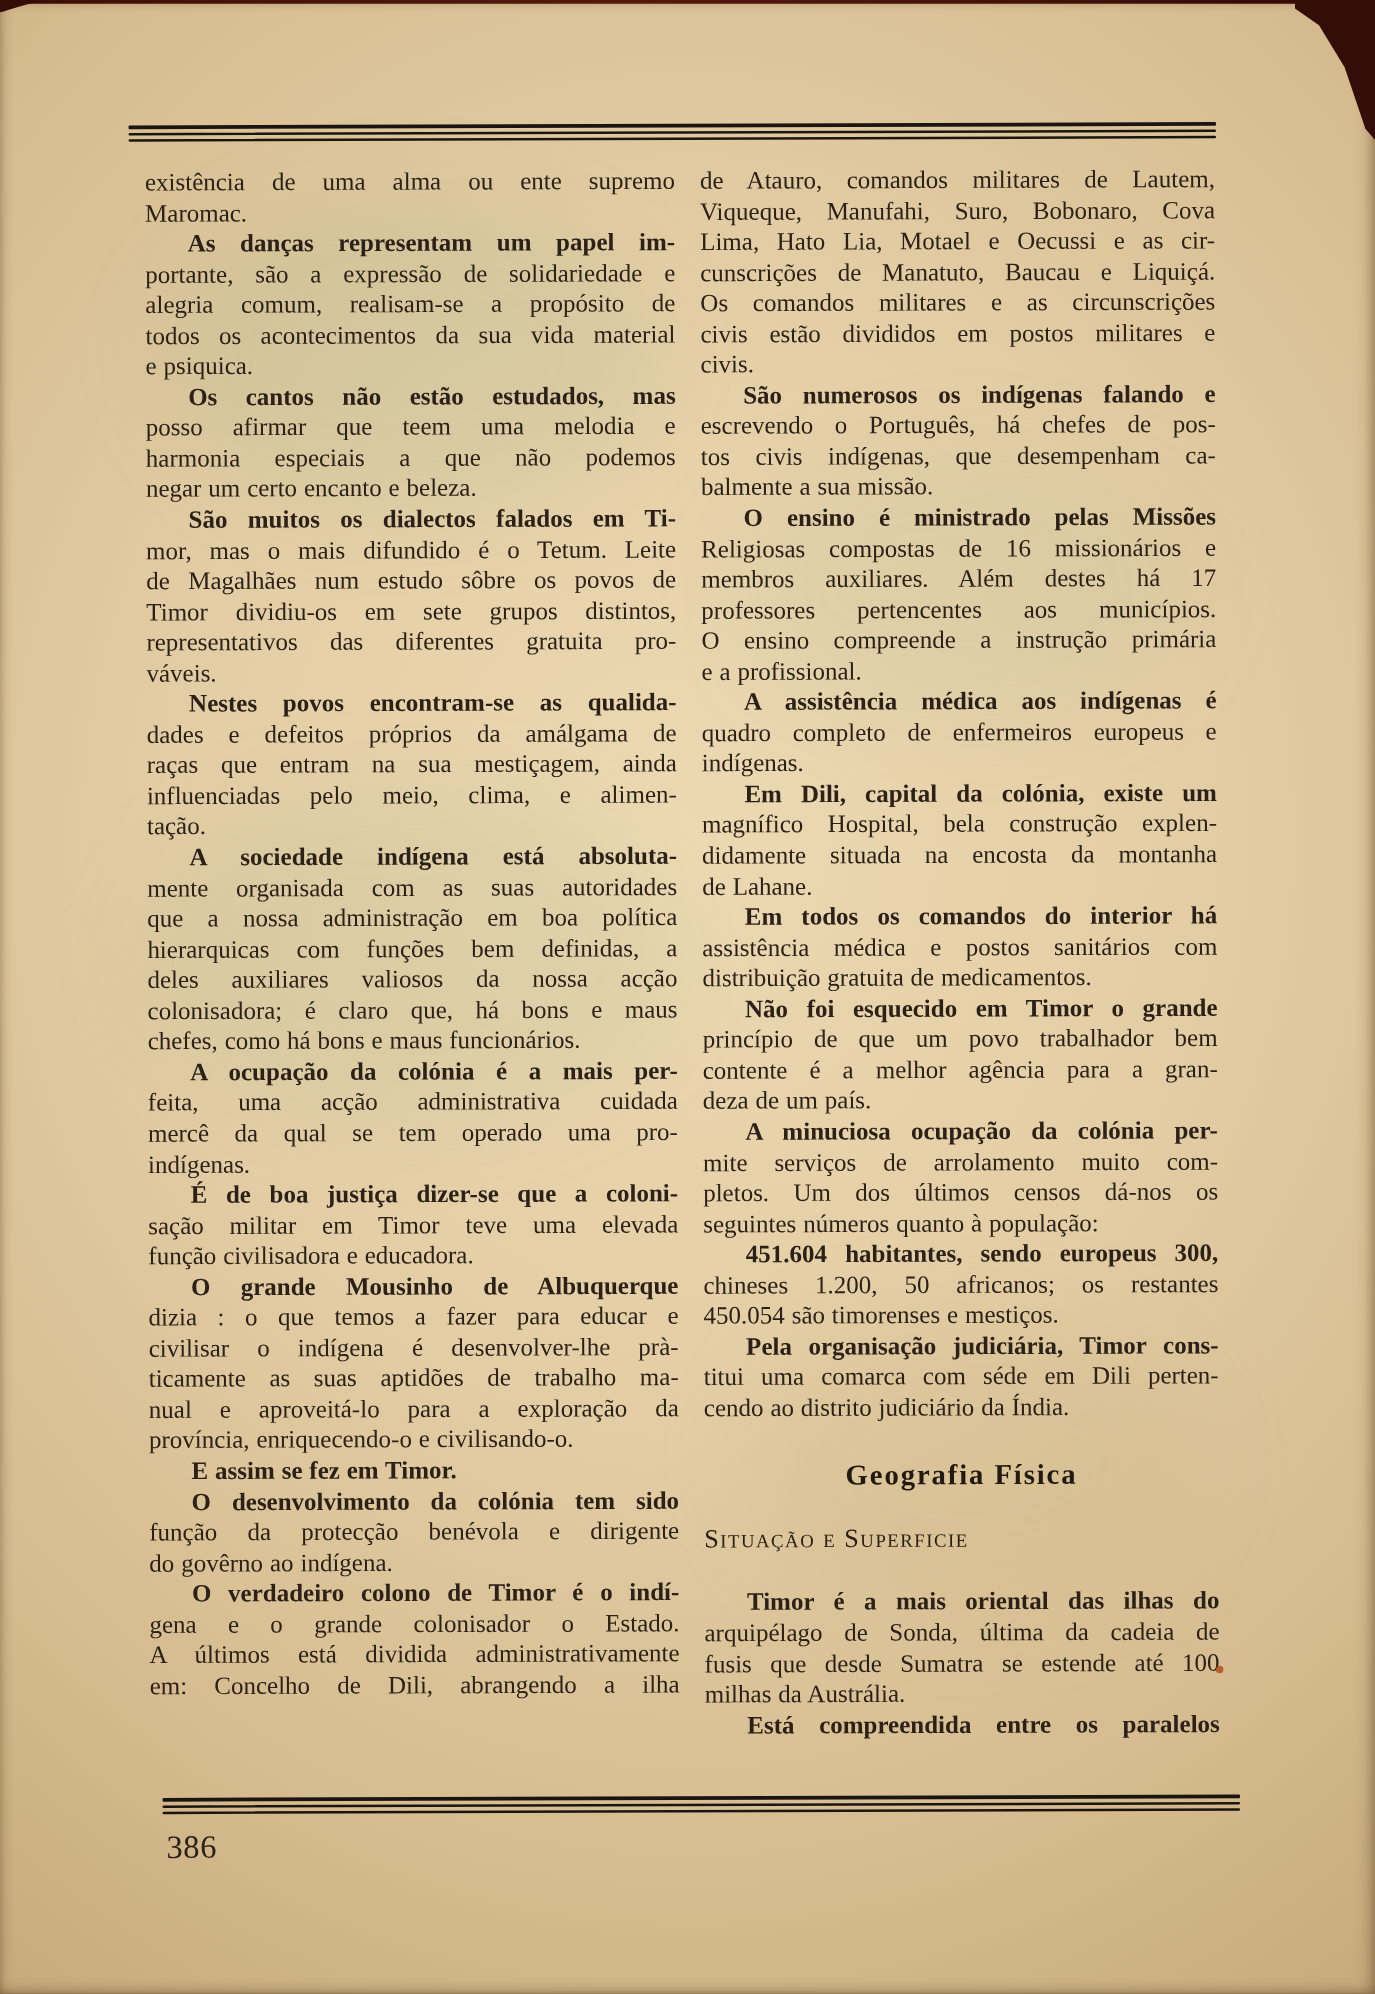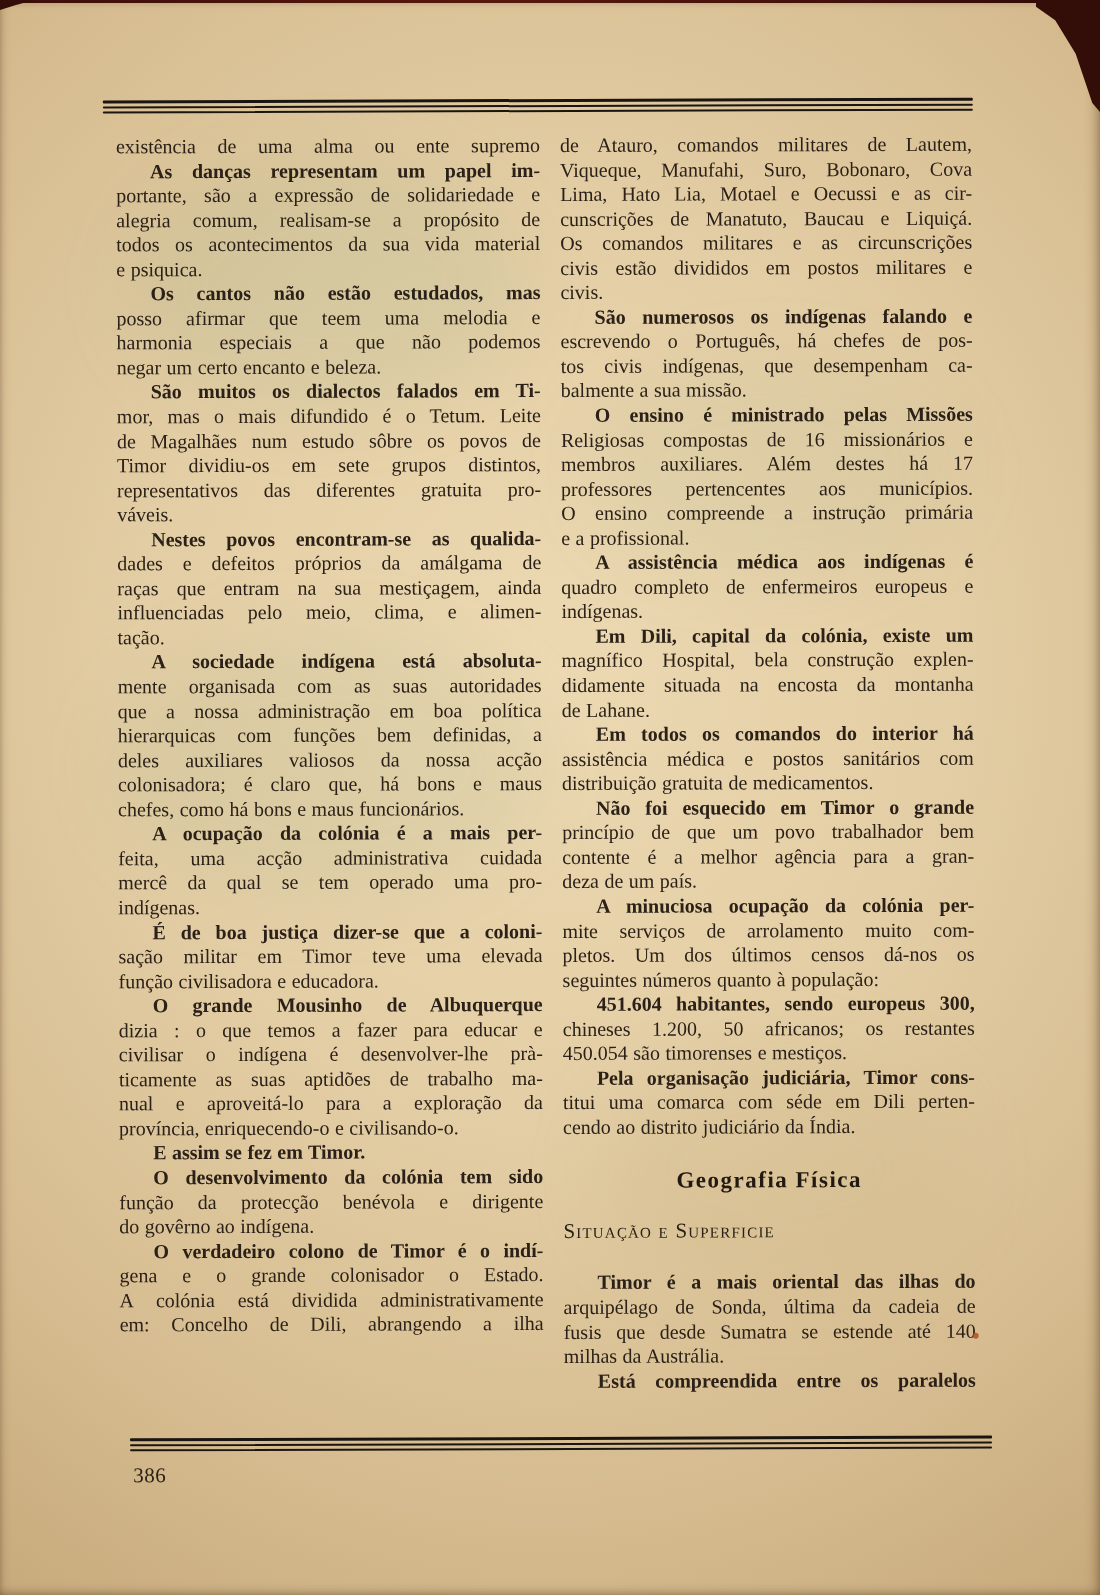--- a/index.html
+++ b/index.html
@@ -57,21 +57,21 @@
     margin:27px 0 0 0;height:30px;line-height:30px;
     text-align:center;font-weight:700;font-size:23px;letter-spacing:1.5px;
     color:#221a10;
   }
   .kicker{
     margin-top:22px;height:26px;line-height:26px;
     font-variant:small-caps;font-size:21px;letter-spacing:1.2px;color:#2a2014;
   }
   .after-kicker{margin-top:26px;}
 
-  .page-number{position:absolute;left:131px;top:1462px;font-size:21px;letter-spacing:.5px;}
+  .page-number{position:absolute;left:131px;top:1462px;font-size:26px;letter-spacing:.5px;}
   .speck{position:absolute;left:971px;top:1334px;width:6px;height:6px;border-radius:50%;
     background:#b4501e;opacity:.85;}
 </style>
 </head>
 <body>
 
 <div class="page" style="--ink: #2b2118; --rule: #1a1510;">
   <div class="stain s1"></div>
   <div class="stain s2"></div>
   <div class="stain s3"></div>
@@ -84,20 +84,21 @@
   <div class="content">
     <div class="rule top">
         <i></i>
         <i></i>
         <i></i>
       </div>
 
     <div class="col left" id="col-left">
         <div class="para">
           <div class="line">existência de uma alma ou ente supremo</div>
+          <div class="line last">Maromac.</div>
         </div>
         <div class="para">
           <div class="line indent">As danças representam um papel im-</div>
           <div class="line">portante, são a expressão de solidariedade e</div>
           <div class="line">alegria comum, realisam-se a propósito de</div>
           <div class="line">todos os acontecimentos da sua vida material</div>
           <div class="line last">e psiquica.</div>
         </div>
         <div class="para">
           <div class="line indent">Os cantos não estão estudados, mas</div>
@@ -152,21 +153,21 @@
           <div class="line last indent">E assim se fez em Timor.</div>
         </div>
         <div class="para">
           <div class="line indent">O desenvolvimento da colónia tem sido</div>
           <div class="line">função da protecção benévola e dirigente</div>
           <div class="line last">do govêrno ao indígena.</div>
         </div>
         <div class="para">
           <div class="line indent">O verdadeiro colono de Timor é o indí-</div>
           <div class="line">gena e o grande colonisador o Estado.</div>
-          <div class="line">A colónia está dividida administrativamente</div>
+          <div class="line">A últimos está dividida administrativamente</div>
           <div class="line">em: Concelho de Dili, abrangendo a ilha</div>
         </div>
       </div>
 
     <div class="col right">
       <div id="right-top">
           <div class="para">
             <div class="line">de Atauro, comandos militares de Lautem,</div>
             <div class="line">Viqueque, Manufahi, Suro, Bobonaro, Cova</div>
             <div class="line">Lima, Hato Lia, Motael e Oecussi e as cir-</div>
@@ -227,21 +228,21 @@
             <div class="line">titui uma comarca com séde em Dili perten-</div>
             <div class="line last">cendo ao distrito judiciário da Índia.</div>
           </div>
         </div>
       <div class="heading">Geografia Física</div>
       <div class="kicker">Situação e Superficie</div>
       <div id="right-bottom" class="after-kicker">
           <div class="para">
             <div class="line indent">Timor é a mais oriental das ilhas do</div>
             <div class="line">arquipélago de Sonda, última da cadeia de</div>
-            <div class="line">fusis que desde Sumatra se estende até 140</div>
+            <div class="line">fusis que desde Sumatra se estende até 100</div>
             <div class="line last">milhas da Austrália.</div>
           </div>
           <div class="para">
             <div class="line indent">Está compreendida entre os paralelos</div>
           </div>
         </div>
     </div>
 
     <div class="rule bottom">
         <i></i>

